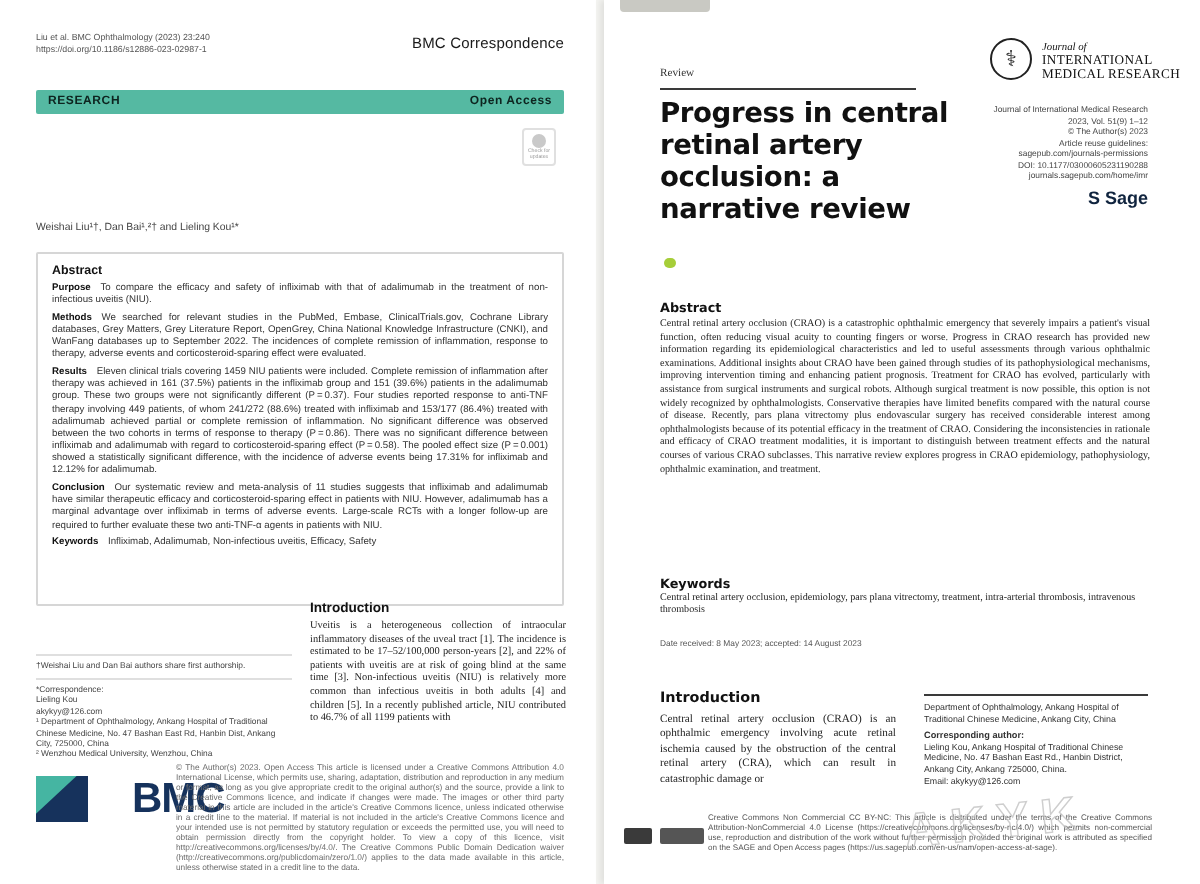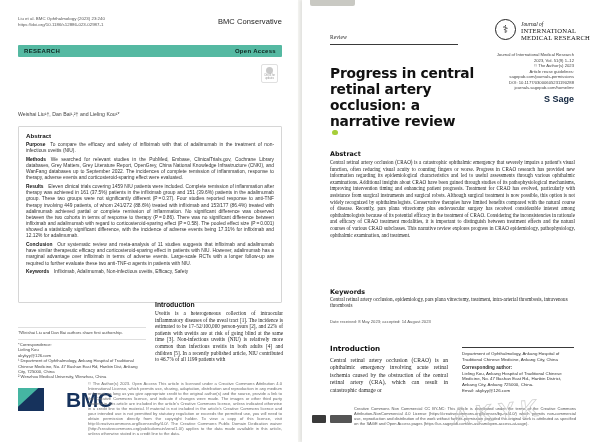--- a/index.html
+++ b/index.html
@@ -76,21 +76,21 @@
 <body>
 
 <div class="screen">
 
   <div class="page page-left">
 
     <div class="abs l-cite" style="left:18px; top:16px; width:150px;">
       <div>Liu et al. BMC Ophthalmology     (2023) 23:240</div>
       <div>https://doi.org/10.1186/s12886-023-02987-1</div>
     </div>
-    <div class="abs l-journal" style="right:16px; top:17px;">BMC Conservative</div>
+    <div class="abs l-journal" style="right:16px; top:17px;">BMC Correspondence</div>
 
     <div class="abs l-banner" style="left:18px; top:45px; width:264px; background:#55b9a2;">
       <span>RESEARCH</span>
       <span>Open Access</span>
     </div>
 
 
     <div class="abs badge" style="left:261px; top:64px;">
       <span class="bc"></span>
       <span class="bt">Check for updates</span>
@@ -150,21 +150,21 @@
       <div>Journal of International Medical Research</div>
       <div>2023, Vol. 51(9) 1–12</div>
       <div>© The Author(s) 2023</div>
       <div>Article reuse guidelines:</div>
       <div>sagepub.com/journals-permissions</div>
       <div>DOI: 10.1177/03000605231190288</div>
       <div>journals.sagepub.com/home/imr</div>
     </div>
     <div class="abs sage" style="right:26px; top:94px;margin-left:16px;">S Sage</div>
 
-    <div class="abs r-title" style="left:28px; top:65px; width:155px;">Progress in central retinal artery occlusion: a narrative review</div>
+    <div class="abs r-title" style="left:28px; top:49px; width:155px;">Progress in central retinal artery occlusion: a narrative review</div>
 
     <div class="abs" style="left:28px; top:122px; width:230px;">
       <span class="orcid"></span>
     </div>
 
     <div class="abs r-h" style="left:28px; top:150px;">Abstract</div>
     <div class="abs r-abs" style="left:28px; top:159px; width:245px;">Central retinal artery occlusion (CRAO) is a catastrophic ophthalmic emergency that severely impairs a patient's visual function, often reducing visual acuity to counting fingers or worse. Progress in CRAO research has provided new information regarding its epidemiological characteristics and led to useful assessments through various ophthalmic examinations. Additional insights about CRAO have been gained through studies of its pathophysiological mechanisms, improving intervention timing and enhancing patient prognosis. Treatment for CRAO has evolved, particularly with assistance from surgical instruments and surgical robots. Although surgical treatment is now possible, this option is not widely recognized by ophthalmologists. Conservative therapies have limited benefits compared with the natural course of disease. Recently, pars plana vitrectomy plus endovascular surgery has received considerable interest among ophthalmologists because of its potential efficacy in the treatment of CRAO. Considering the inconsistencies in rationale and efficacy of CRAO treatment modalities, it is important to distinguish between treatment effects and the natural courses of various CRAO subclasses. This narrative review explores progress in CRAO epidemiology, pathophysiology, ophthalmic examination, and treatment.</div>
 
     <div class="abs r-h" style="left:28px; top:288px;">Keywords</div>
     <div class="abs r-kw" style="left:28px; top:296px; width:245px;">Central retinal artery occlusion, epidemiology, pars plana vitrectomy, treatment, intra-arterial thrombosis, intravenous thrombosis</div>

